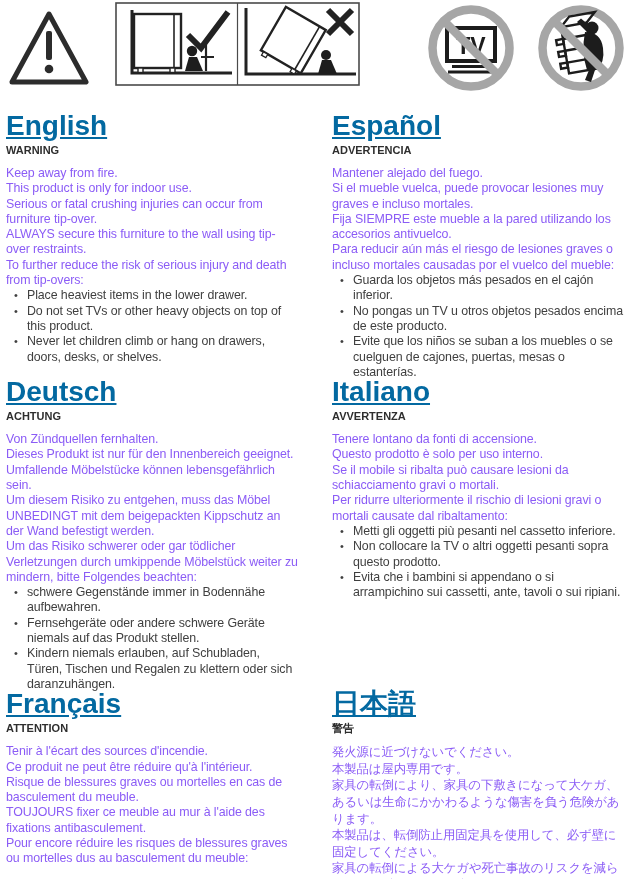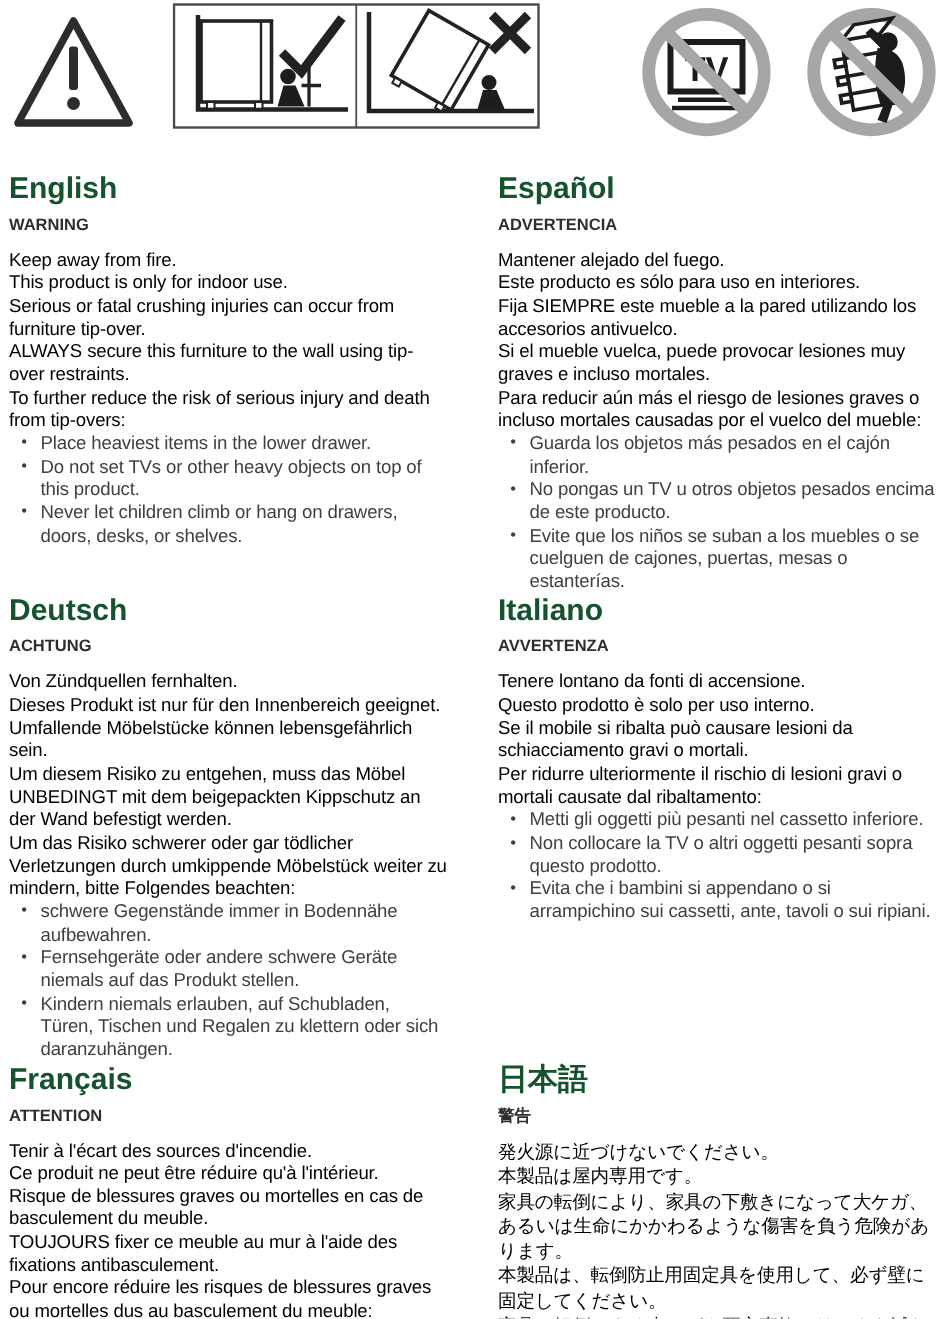--- a/index.html
+++ b/index.html
@@ -24,29 +24,29 @@
   .content {
     display: grid;
     grid-template-columns: 292px 292px;
     column-gap: 34px;
     padding: 16px 6px 0 6px;
   }
   .content section:nth-child(1), .content section:nth-child(2) { min-height: 253px; }
   .content section:nth-child(3), .content section:nth-child(4) { min-height: 272px; }
 
   .lang-name {
-    font-size: 20px; font-weight: 700; color: #14532d;
-    line-height: 24px; margin: 0 0 3px 0;
+    font-size: 28px; font-weight: 700; color: #0369a1;
+    line-height: 24px; margin: 0 0 3px 0; text-decoration: underline;
   }
   .warn-word {
     font-size: 11px; font-weight: 700; color: #2e2e2e;
     line-height: 19px; margin: 0 0 6px 0;
   }
   .para {
-    font-size: 12.4px; line-height: 15.3px; color: #000000;
+    font-size: 12.4px; line-height: 15.3px; color: #8b5cf6;
     letter-spacing: -0.1px;
   }
   .bullet { display: flex; font-size: 12.4px; line-height: 15.3px; letter-spacing: -0.1px; }
   .bullet .dot { flex: none; width: 10px; margin-left: 5px; margin-right: 6px; text-align: center; font-size: 11px; }
   .bullet .btext { flex: 1; }
   section[data-name="section-japanese"] .para,
   section[data-name="section-japanese"] .bullet { line-height: 16.6px; }
 </style>
 </head>
 <body>
@@ -155,23 +155,22 @@
             <span class="btext" data-name="bullet-text">Never let children climb or hang on drawers, doors, desks, or shelves.</span>
           </div>
         </div>
   </section>
 
   <section class="lang-section" data-name="section-espanol">
     <h1 class="lang-name" data-name="language-heading">Español</h1>
     <h2 class="warn-word" data-name="warning-heading">ADVERTENCIA</h2>
     <div class="paras" data-name="warning-paragraphs">
           <div class="para" data-name="warning-paragraph">Mantener alejado del fuego.</div>
-          <div class="para" data-name="warning-paragraph">Este producto es sólo para uso en interiores.</div>
+          <div class="para" data-name="warning-paragraph">Si el mueble vuelca, puede provocar lesiones muy graves e incluso mortales.</div>
           <div class="para" data-name="warning-paragraph">Fija SIEMPRE este mueble a la pared utilizando los accesorios antivuelco.</div>
-          <div class="para" data-name="warning-paragraph">Si el mueble vuelca, puede provocar lesiones muy graves e incluso mortales.</div>
           <div class="para" data-name="warning-paragraph">Para reducir aún más el riesgo de lesiones graves o incluso mortales causadas por el vuelco del mueble:</div>
         </div>
     <div class="bullets" data-name="warning-bullets">
           <div class="bullet" data-name="warning-bullet-item">
             <span class="dot" data-name="bullet-marker">•</span>
             <span class="btext" data-name="bullet-text">Guarda los objetos más pesados en el cajón inferior.</span>
           </div>
           <div class="bullet" data-name="warning-bullet-item">
             <span class="dot" data-name="bullet-marker">•</span>
             <span class="btext" data-name="bullet-text">No pongas un TV u otros objetos pesados encima de este producto.</span>

